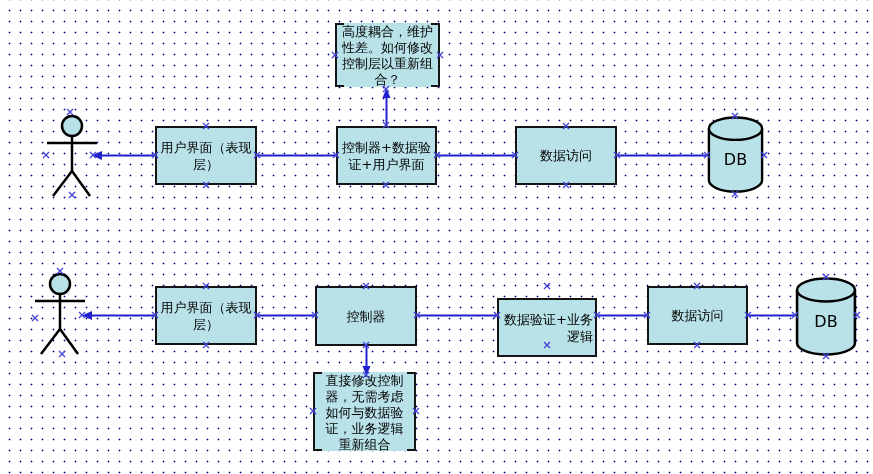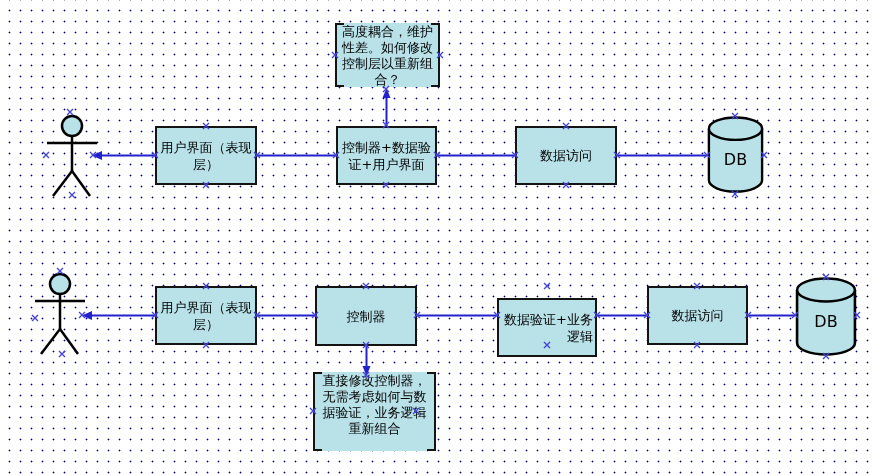--- a/index.html
+++ b/index.html
@@ -169,17 +169,17 @@
   </div>
 
   <div class="cyl" style="left:795px;top:277px;width:62px;height:80px;">
     <svg width="62" height="80" viewBox="0 0 60 80" preserveAspectRatio="none">
       <path d="M2 13 L2 66 A28 11.5 0 0 0 58 66 L58 13" fill="#b9e1e8" stroke="#000" stroke-width="2.5"></path>
       <ellipse cx="30" cy="13" rx="28" ry="11.5" fill="#b9e1e8" stroke="#000" stroke-width="2.5"></ellipse>
     </svg>
     <div class="db-label">DB</div>
   </div>
 
-  <div class="callout" style="left:313px;top:372px;width:123px;height:79px;">
+  <div class="callout" style="left:313px;top:372px;width:103px;height:79px;">
     <span>直接修改控制器，无需考虑如何与数据验证，业务逻辑重新组合</span>
   </div>
 
 </div>
 
 </body></html>

